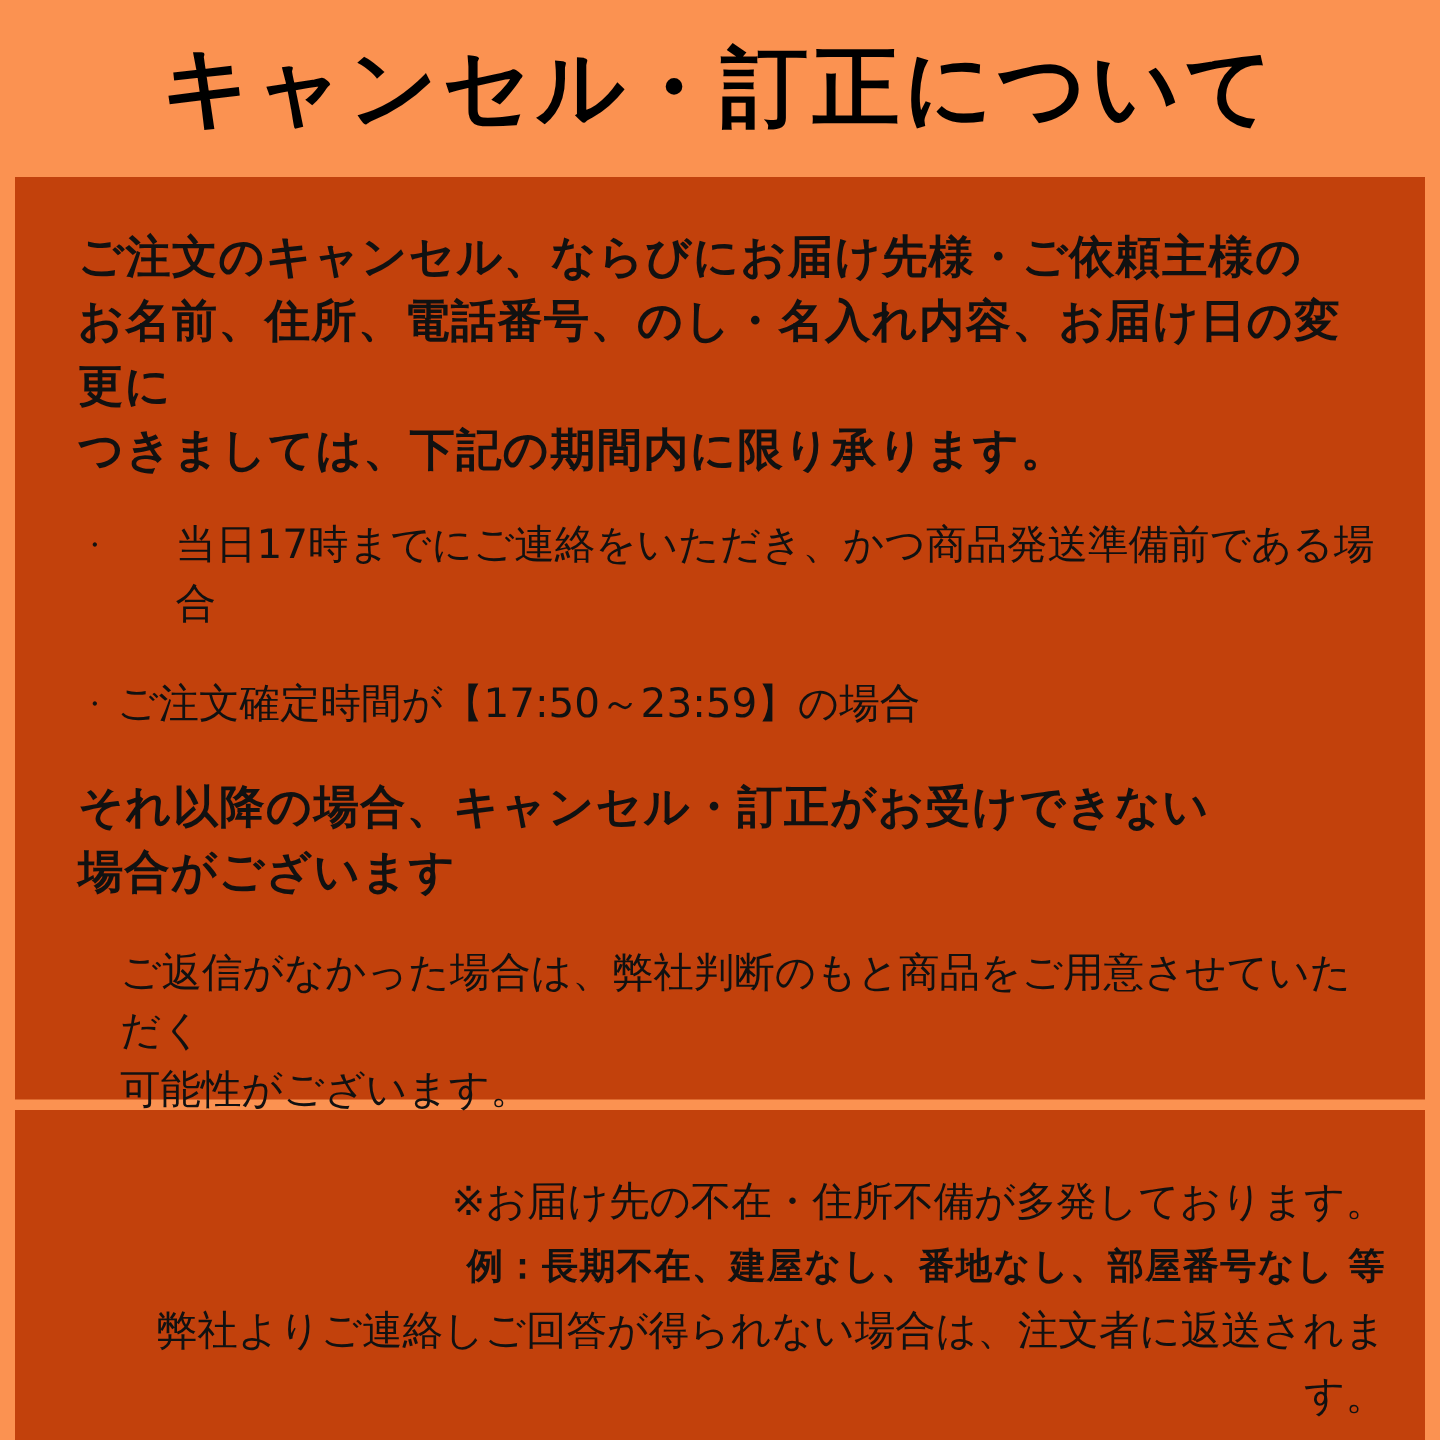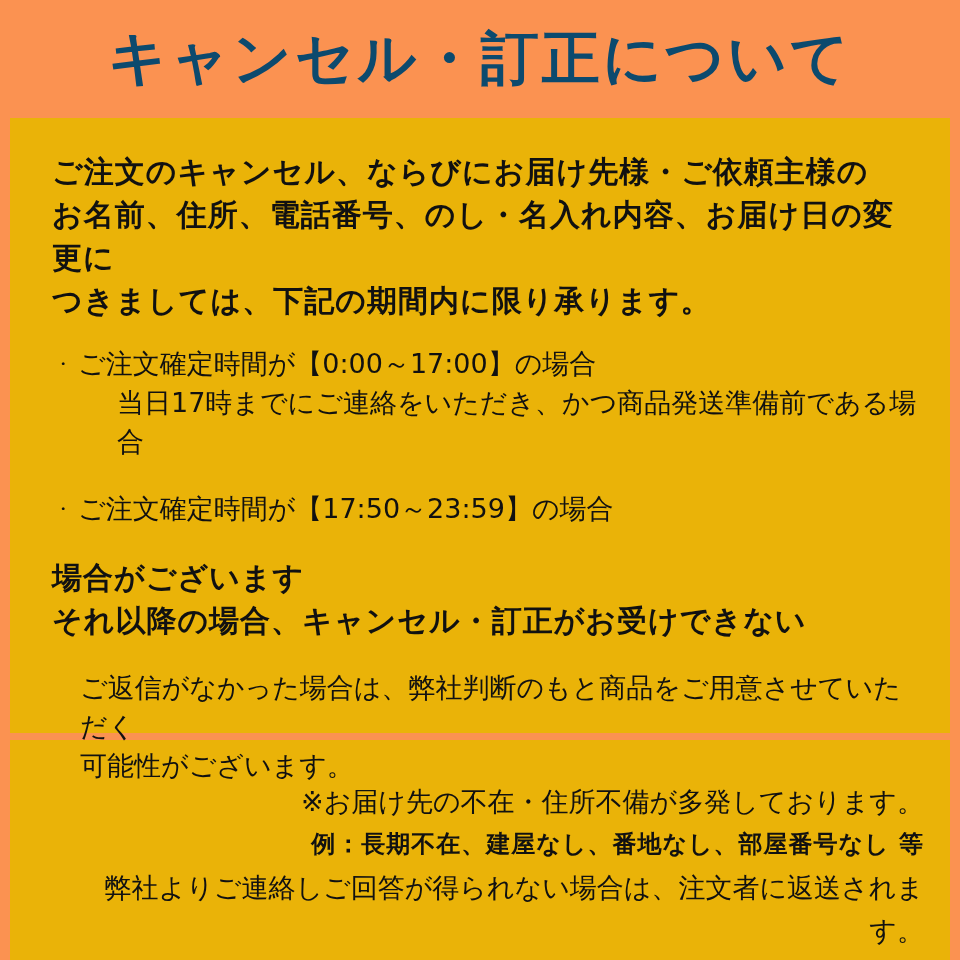--- a/index.html
+++ b/index.html
@@ -15,29 +15,29 @@
     overflow: hidden;
   }
   
   .header {
     height: 118px;
     display: flex;
     align-items: center;
     justify-content: center;
   }
   .title {
-    color: #0c4a6e;
+    color: #000000;
     font-size: 58px;
     font-weight: 900;
     letter-spacing: 3px;
     white-space: nowrap;
   }
   
   .panel {
-    background: #eab308;
+    background: #c2410c;
     margin: 0 10px;
     color: #111111;
   }
   .panel-top {
     height: 615px;
     padding: 32px 30px 0 42px;
   }
   .divider {
     height: 7px; 
   }
@@ -96,32 +96,31 @@
 
     <p class="intro bold-pop">
       <span class="line">ご注文のキャンセル、ならびにお届け先様・ご依頼主様の</span>
       <span class="line">お名前、住所、電話番号、のし・名入れ内容、お届け日の変更に</span>
       <span class="line">つきましては、下記の期間内に限り承ります。</span>
     </p>
 
     <div class="bullets regular">
       <div class="bullet">
         <span class="marker">・</span>
-        <span class="line cond">ご注文確定時間が【0:00～17:00】の場合</span>
         <span class="line detail">当日17時までにご連絡をいただき、かつ商品発送準備前である場合</span>
       </div>
       <div class="bullet">
         <span class="marker">・</span>
         <span class="line cond">ご注文確定時間が【17:50～23:59】の場合</span>
       </div>
     </div>
 
     <p class="warning bold-pop">
+      <span class="line">それ以降の場合、キャンセル・訂正がお受けできない</span>
       <span class="line">場合がございます</span>
-      <span class="line">それ以降の場合、キャンセル・訂正がお受けできない</span>
     </p>
 
     <p class="note regular">
       <span class="line indent">ご返信がなかった場合は、弊社判断のもと商品をご用意させていただく</span>
       <span class="line indent">可能性がございます。</span>
     </p>
 
   </section>
 
   <div class="divider"></div>

